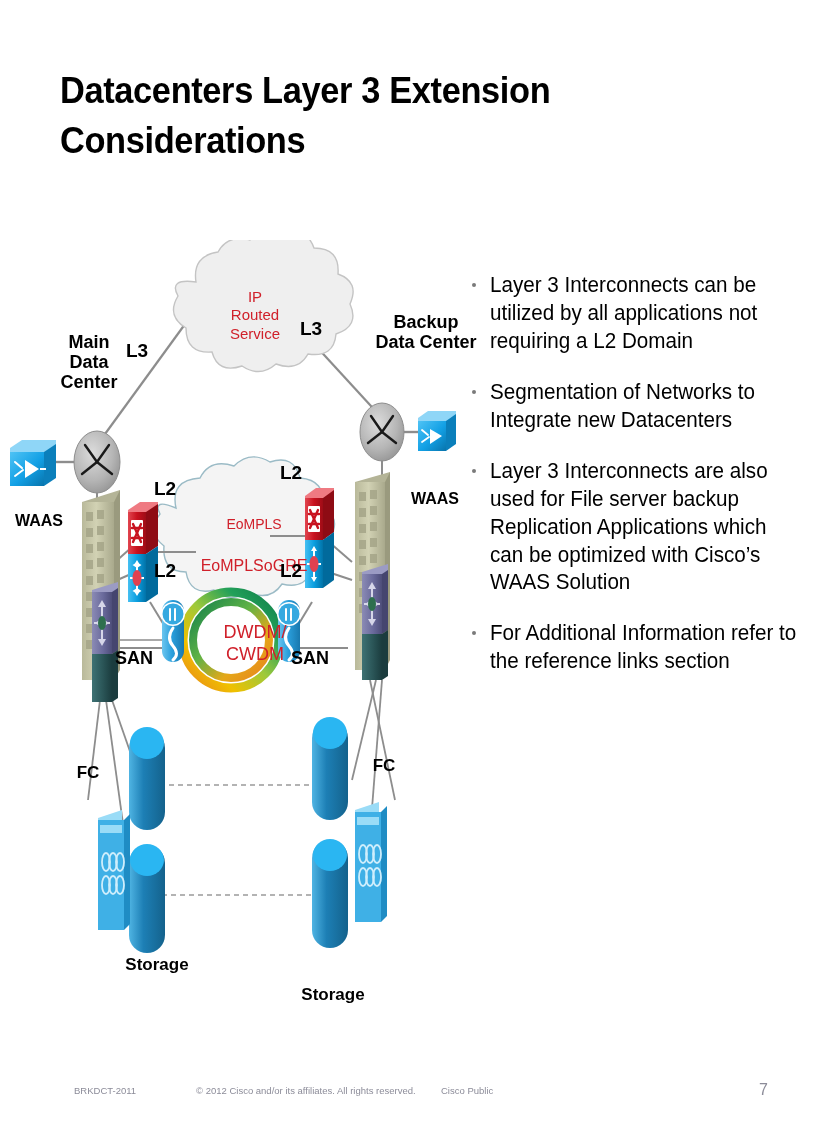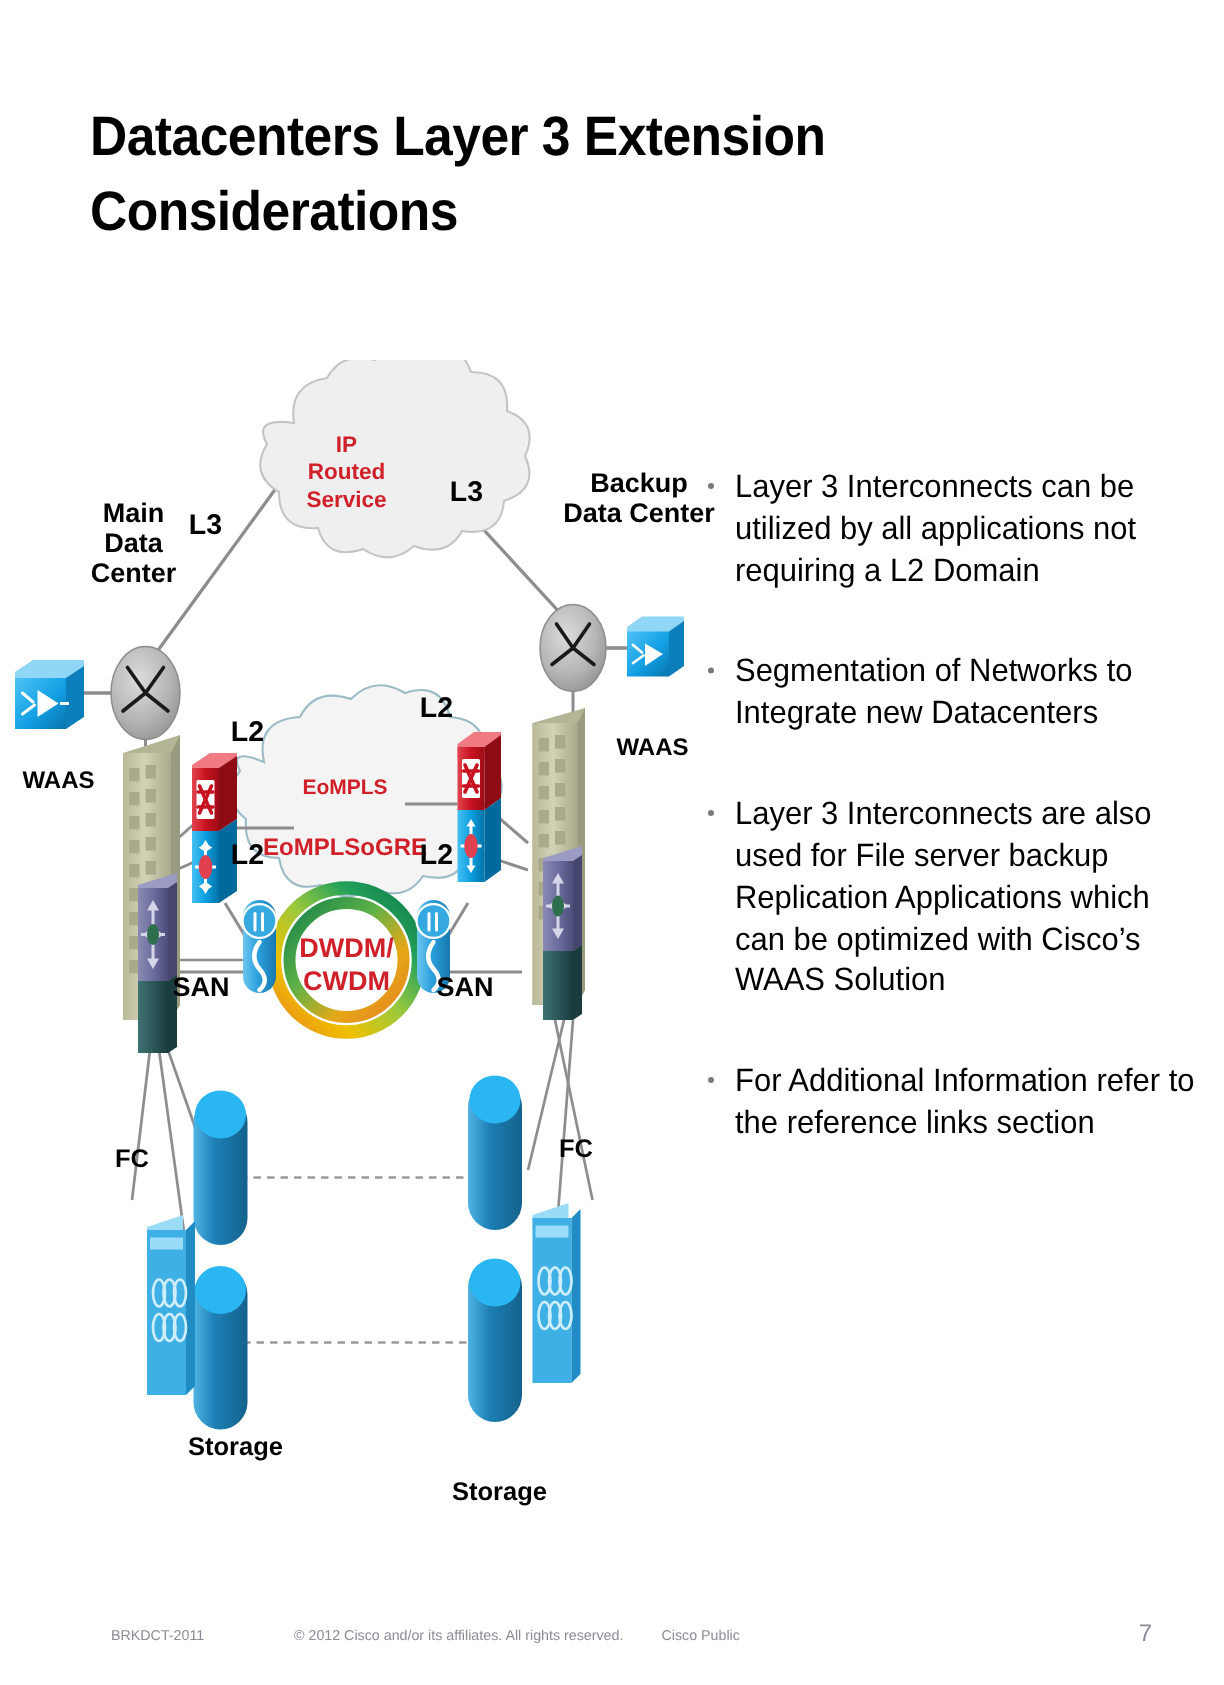--- a/index.html
+++ b/index.html
@@ -17,42 +17,42 @@
     left: 60px; top: 66px; width: 600px;
     font-size: 37px; font-weight: bold; color: #000;
     line-height: 1.35; letter-spacing: -0.4px;
     font-stretch: condensed;
     transform: scaleX(0.93); transform-origin: left top;
   }
   .title .l2 { display:block; }
 
   
   .bullets { position: absolute; left: 470px; top: 272px; width: 340px; }
-  .bullet { position: relative; padding-left: 20px; margin-bottom: 23px; margin-top: 39px; }
+  .bullet { position: relative; padding-left: 20px; margin-bottom: 23px; }
   .bullet .dot {
     position: absolute; left: 2px; top: 11px;
     width: 4px; height: 4px; background:#7a7a7a; border-radius:50%;
   }
   .bullet .txt {
     display:block; font-size: 21.5px; color:#000; line-height: 1.30;
     font-stretch: condensed; transform: scaleX(0.96); transform-origin: left top;
   }
 
   
   .diagram { position:absolute; left:0; top:240px; width:470px; height:790px; }
   .diagram svg { position:absolute; left:0; top:0; }
 
   .dlabel {
     position:absolute; font-weight:bold; color:#000;
     white-space:pre-line; line-height:1.12; text-align:center;
     font-stretch: condensed;
   }
   .red-label {
-    position:absolute; font-weight:bold; color:#d0202a; text-align:center;
-    line-height:1.22; white-space:pre-line; font-stretch: condensed;
+    position:absolute; font-weight:normal; color:#d0202a; text-align:center;
+    line-height:1.22; white-space:pre-line; font-stretch: condensed; margin-left: 24px;
   }
 
   
   .footer { position:absolute; left:0; bottom:18px; width:816px; height:24px;text-align:right; }
   .footer span { position:absolute; font-size:9.5px; color:#8c8c99; }
   .f-code { left:74px; top:4px; }
   .f-copy { left:196px; top:4px; }
   .f-pub  { left:430px; top:4px;margin-left:11px; }
   .f-page { right:48px; top:0px; font-size:16px !important; color:#8c8c99; }
 </style>

